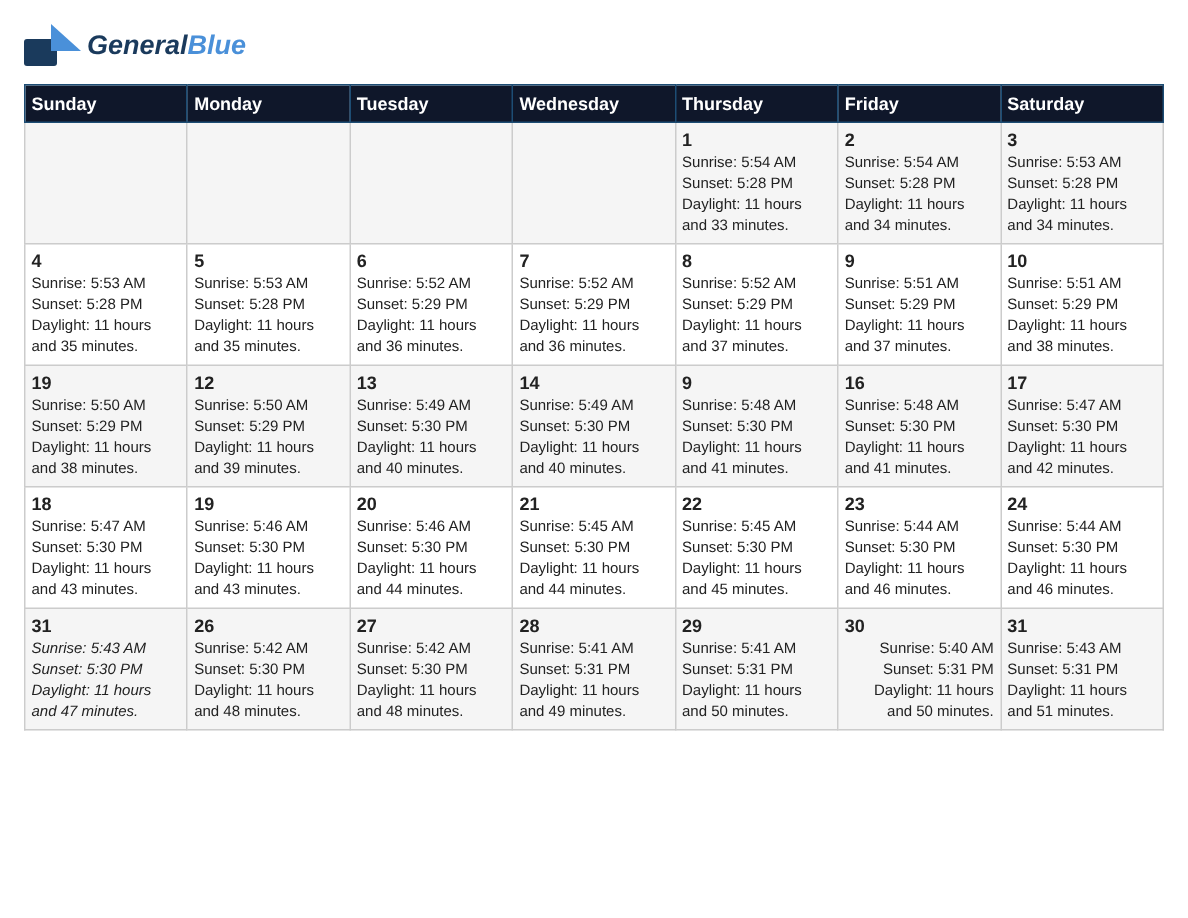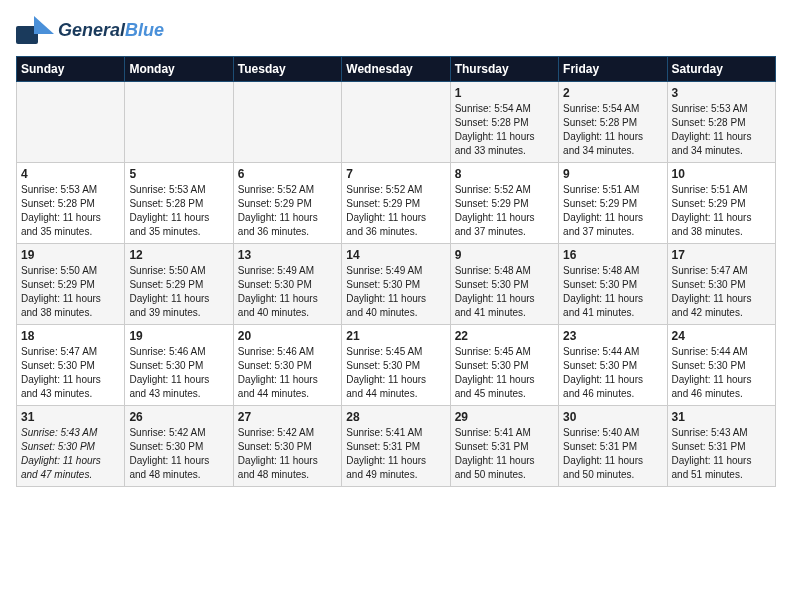--- a/index.html
+++ b/index.html
@@ -326,21 +326,21 @@
         </td>
         <td>
           <span class="day-num">29</span>
           <div class="day-info" style="white-space: pre-line;">Sunrise: 5:41 AM
 Sunset: 5:31 PM
 Daylight: 11 hours
 and 50 minutes.</div>
         </td>
         <td>
           <span class="day-num">30</span>
-          <div class="day-info" style="white-space: pre-line;">Sunrise: 5:40 AM
+          <div class="day-info" style="white-space: pre-line; text-align: right;">Sunrise: 5:40 AM
 Sunset: 5:31 PM
 Daylight: 11 hours
 and 50 minutes.</div>
         </td>
         <td>
           <span class="day-num">31</span>
           <div class="day-info" style="white-space: pre-line;">Sunrise: 5:43 AM
 Sunset: 5:31 PM
 Daylight: 11 hours
 and 51 minutes.</div>

